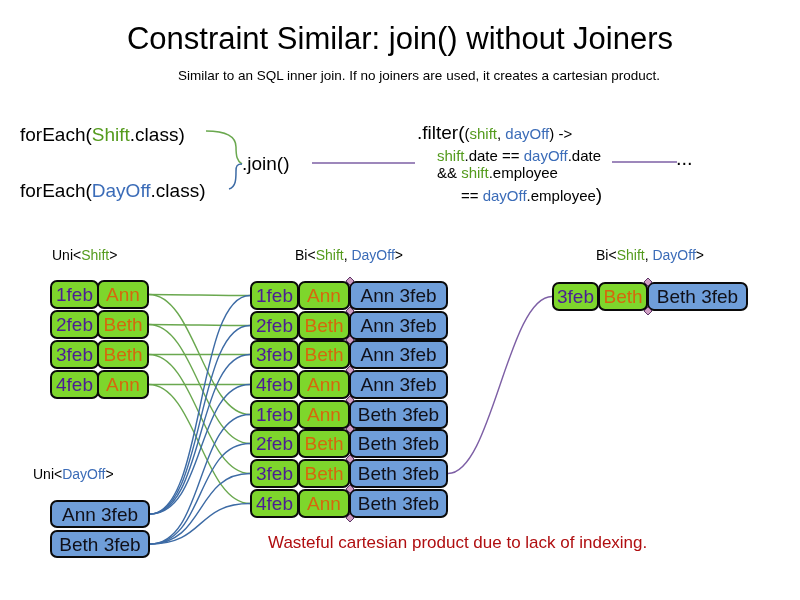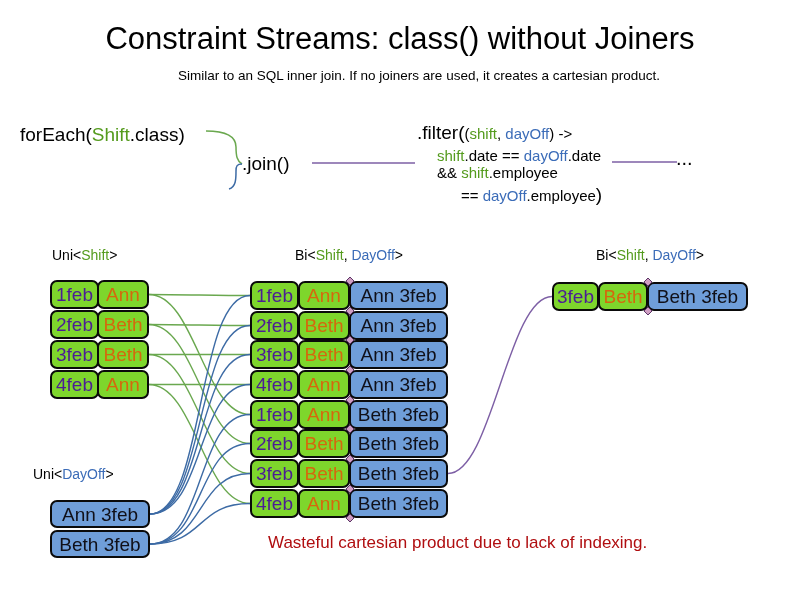--- a/index.html
+++ b/index.html
@@ -70,24 +70,25 @@
       <path d="M150,544 C205,544 196,443.5 250,443.5" stroke="#3d6ba5" stroke-width="1.4" fill="none"></path>
       <path d="M150,544 C205,544 196,473.5 250,473.5" stroke="#3d6ba5" stroke-width="1.4" fill="none"></path>
       <path d="M150,544 C205,544 196,503.5 250,503.5" stroke="#3d6ba5" stroke-width="1.4" fill="none"></path>
       <path d="M448,473.5 C492,473.5 508,296.5 552,296.5" stroke="#7d5fa5" stroke-width="1.4" fill="none"></path>
       <path d="M206,131 C227,131 236,137 236,147 C236,156 237,161 242,164" stroke="#6aa84f" stroke-width="1.5" fill="none"></path>
       <path d="M229,189 C236,187 236,179 236,171 C236,166 237,164 242,164" stroke="#3d6ba5" stroke-width="1.5" fill="none"></path>
       <path d="M312,163 L415,163" stroke="#7d5fa5" stroke-width="1.4" fill="none"></path>
       <path d="M612,162 L677,162" stroke="#7d5fa5" stroke-width="1.4" fill="none"></path>
     </svg>
 
-  <div class="title">Constraint Streams: class() without Joiners</div>
+  <div class="title">Constraint Similar: join() without Joiners</div>
   <div class="subtitle">Similar to an SQL inner join. If no joiners are used, it creates a cartesian product.</div>
 
   <div class="code big" id="fe-shift"><span>forEach(</span><span class="seg-green">Shift</span><span>.class)</span></div>
+  <div class="code big" id="fe-dayoff"><span>forEach(</span><span class="seg-blue">DayOff</span><span>.class)</span></div>
   <div class="code big" id="join-label">.join()</div>
   <div class="code small" id="filter-l2"><span class="seg-green">shift</span><span>.date == </span><span class="seg-blue">dayOff</span><span>.date</span></div>
   <div class="code small" id="filter-l1"><span class="seg-big">.filter(</span><span>(</span><span class="seg-green">shift</span><span>, </span><span class="seg-blue">dayOff</span><span>) -&gt;</span></div>
   <div class="code small" id="filter-l3"><span>&amp;&amp; </span><span class="seg-green">shift</span><span>.employee</span></div>
   <div class="code small" id="filter-l4"><span>== </span><span class="seg-blue">dayOff</span><span>.employee</span><span class="seg-big">)</span></div>
   <div class="code" id="ellipsis">...</div>
 
   <div class="hdr" id="h-unishift"><span>Uni&lt;</span><span class="seg-green">Shift</span><span>&gt;</span></div>
   <div class="hdr ctr" id="h-bi"><span>Bi&lt;</span><span class="seg-green">Shift</span><span>, </span><span class="seg-blue">DayOff</span><span>&gt;</span></div>
   <div class="hdr ctr" id="h-result"><span>Bi&lt;</span><span class="seg-green">Shift</span><span>, </span><span class="seg-blue">DayOff</span><span>&gt;</span></div>

